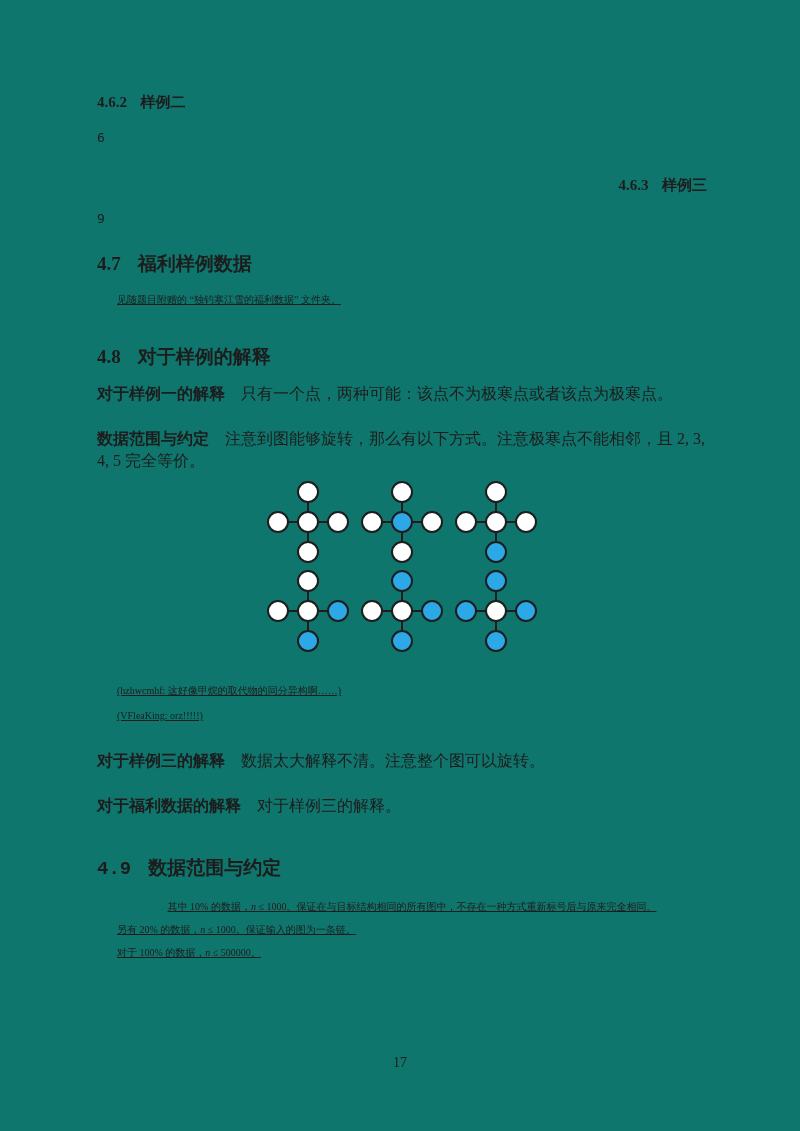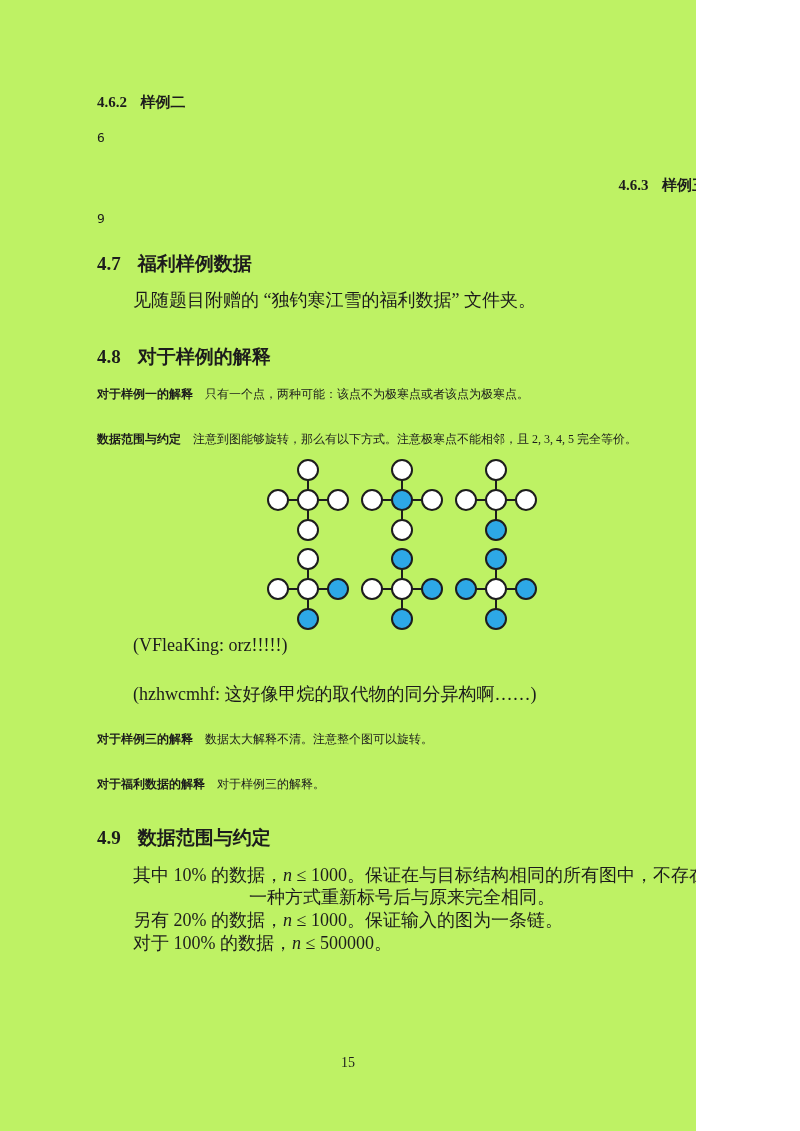--- a/index.html
+++ b/index.html
@@ -1,21 +1,21 @@
 <!DOCTYPE html>
 <html><head>
 <meta charset="utf-8">
 <style>
   * { margin: 0; padding: 0; box-sizing: border-box; }
   html, body { background: #ffffff; }
   .page {
     position: relative;
-    width: 696px;
+    width: 800px;
     height: 1131px;
-    background: #bef264;
+    background: #0f766e;
     color: #1c1c1c;
     font-family: "Liberation Serif", "DejaVu Serif", serif;
     overflow: hidden;
   }
   .content {
     position: absolute;
     left: 97px;
     top: 93px;
     width: 610px;
   }
@@ -28,46 +28,47 @@
   h2 { font-size: 19px; }
   .hnum { margin-right: 0.9em; }
   .sample {
     font-family: "DejaVu Sans Mono", "Liberation Mono", monospace;
     font-size: 13px;
     line-height: 15px;
     margin-top: 18px;
     white-space: pre;
   }
   .body {
-    font-size: 18px;
+    font-size: 10px;
     line-height: 22px;
     white-space: pre-line;
+    text-decoration: underline;
   }
   .indent { text-indent: 2em; }
   .expl {
-    font-size: 12px;
+    font-size: 16px;
     line-height: 22px;
   }
   .expl b { font-weight: 700; margin-right: 1em; }
   .mvar { font-style: italic; font-family: "Liberation Serif", serif; }
 
   
   .mt-h3b   { margin-top: 31px; text-align: right; }
   .mt-s9    { margin-top: 16px; }
   .mt-h47   { margin-top: 26px; }
   .mt-p47   { margin-top: 14px; }
   .mt-h48   { margin-top: 34px; }
   .mt-e0    { margin-top: 14px; }
   .mt-e1    { margin-top: 23px; }
   .mt-diag  { margin-top: 8px; }
   .mt-r0    { margin-top: 27px; }
   .mt-r1    { margin-top: 3px; }
   .mt-e2    { margin-top: 23px; }
   .mt-e3    { margin-top: 23px; }
-  .mt-h49   { margin-top: 31px; }
+  .mt-h49   { margin-top: 41px; font-family: Liberation Mono, monospace; }
   .mt-p1    { margin-top: 14px; text-align: center; }
   .mt-p2    { margin-top: 1px; }
   .mt-p3    { margin-top: 4px; }
   .mt-p4    { margin-top: 1px; }
 
   .diagram {
     display: grid;
     grid-template-columns: repeat(3, 88px);
     gap: 5px 6px;
     width: fit-content;
@@ -178,22 +179,22 @@
           <line x1="44" y1="42" x2="74" y2="42" stroke="#1d1d1d" stroke-width="2"></line>
           <line x1="44" y1="42" x2="44" y2="72" stroke="#1d1d1d" stroke-width="2"></line>
           <circle cx="44" cy="12" r="10" fill="#2da8e6" stroke="#1d1d1d" stroke-width="2"></circle>
           <circle cx="14" cy="42" r="10" fill="#2da8e6" stroke="#1d1d1d" stroke-width="2"></circle>
           <circle cx="44" cy="42" r="10" fill="#ffffff" stroke="#1d1d1d" stroke-width="2"></circle>
           <circle cx="74" cy="42" r="10" fill="#2da8e6" stroke="#1d1d1d" stroke-width="2"></circle>
           <circle cx="44" cy="72" r="10" fill="#2da8e6" stroke="#1d1d1d" stroke-width="2"></circle>
         </svg>
       </div>
 
+    <p class="body indent mt-r0">(hzhwcmhf: 这好像甲烷的取代物的同分异构啊……)</p>
     <p class="body indent mt-r1">(VFleaKing: orz!!!!!)</p>
-    <p class="body indent mt-r0">(hzhwcmhf: 这好像甲烷的取代物的同分异构啊……)</p>
 
     <p class="expl mt-e2">
       <b>对于样例三的解释</b><span>数据太大解释不清。注意整个图可以旋转。</span>
     </p>
 
     <p class="expl mt-e3">
       <b>对于福利数据的解释</b><span>对于样例三的解释。</span>
     </p>
 
     <h2 class="mt-h49">
@@ -202,14 +203,14 @@
 
     <p class="body indent mt-p1"><span>其中 10% 的数据，</span><i class="mvar">n</i><span> ≤ 1000。保证在与目标结构相同的所有图中，不存在一种方式重新标号后与原来完全相同。</span></p>
 
     <p class="body indent mt-p2"><span>另有 20% 的数据，</span><i class="mvar">n</i><span> ≤ 1000。保证输入的图为一条链。</span></p>
 
 
     <p class="body indent mt-p4"><span>对于 100% 的数据，</span><i class="mvar">n</i><span> ≤ 500000。</span></p>
 
   </div>
 
-  <div class="pageno">15</div>
+  <div class="pageno">17</div>
 </div>
 
 </body></html>

